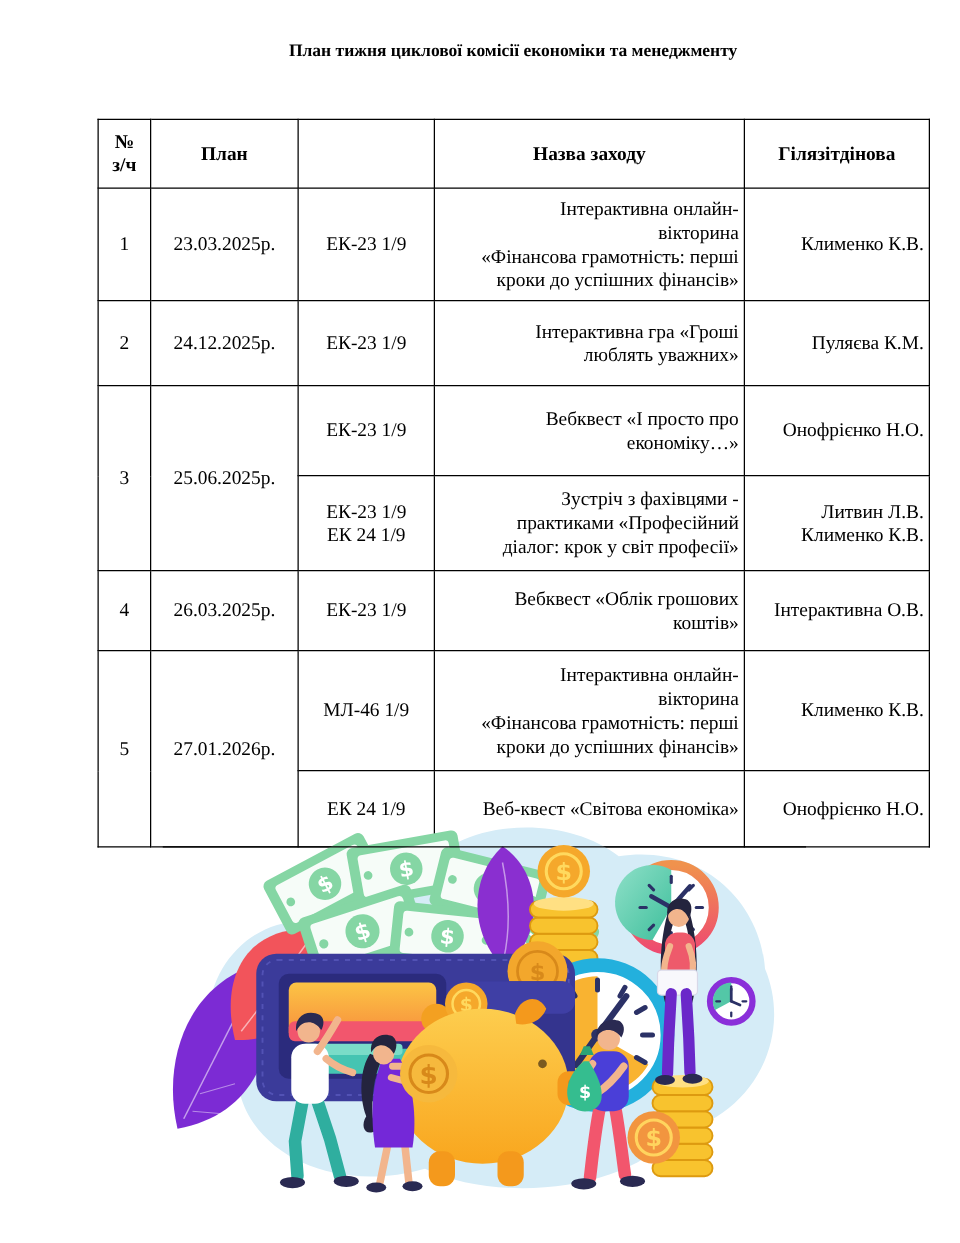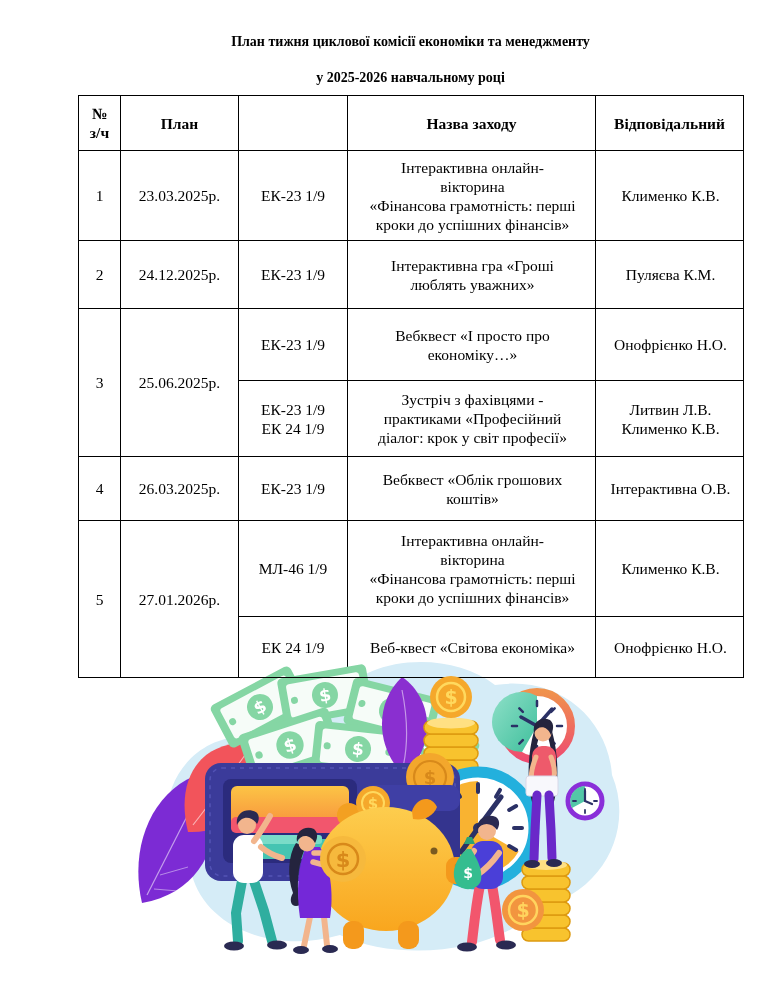--- a/index.html
+++ b/index.html
@@ -22,48 +22,47 @@
   }
   table.plan td {
     border:1px solid #000;
     font-size:15.5px; line-height:19px;
     vertical-align:middle;
     white-space:pre-line;
     padding:2px 3px;
     text-align:center;
   }
   table.plan tr.hdr td { font-weight:bold; text-align:center; }
-  table.plan td.ev, table.plan td.rp { text-align:center; padding-left:6px; padding-right:4px; }
+  table.plan td.ev, table.plan td.rp { text-align:right; padding-left:6px; padding-right:4px; }
   #illu { position:absolute; left:130px; top:645px; width:515px; height:349px; }
   .dollar { font-family:"DejaVu Sans", sans-serif; font-weight:bold; text-anchor:middle; }
 </style>
 </head>
 <body>
 
 <div class="title">
   <div>План тижня циклової комісії економіки та менеджменту</div>
-  <div>у 2025-2026 навчальному році</div>
 </div>
 
 <table class="plan">
   <colgroup>
     <col style="width:42px">
       <col style="width:118px">
       <col style="width:109px">
       <col style="width:248px">
       <col style="width:148px">
   </colgroup>
   <tbody>
       <tr class="hdr" style="height:55px">
     <td>№
 з/ч</td>
     <td>План</td>
     <td></td>
     <td>Назва заходу</td>
-    <td>Відповідальний</td>
+    <td>Гілязітдінова</td>
   </tr>
   <tr style="height:90px">
     <td>1</td>
     <td>23.03.2025р.</td>
     <td>ЕК-23 1/9</td>
     <td class="ev">Інтерактивна онлайн-
 вікторина
 «Фінансова грамотність: перші
 кроки до успішних фінансів»</td>
     <td class="rp">Клименко К.В.</td>

